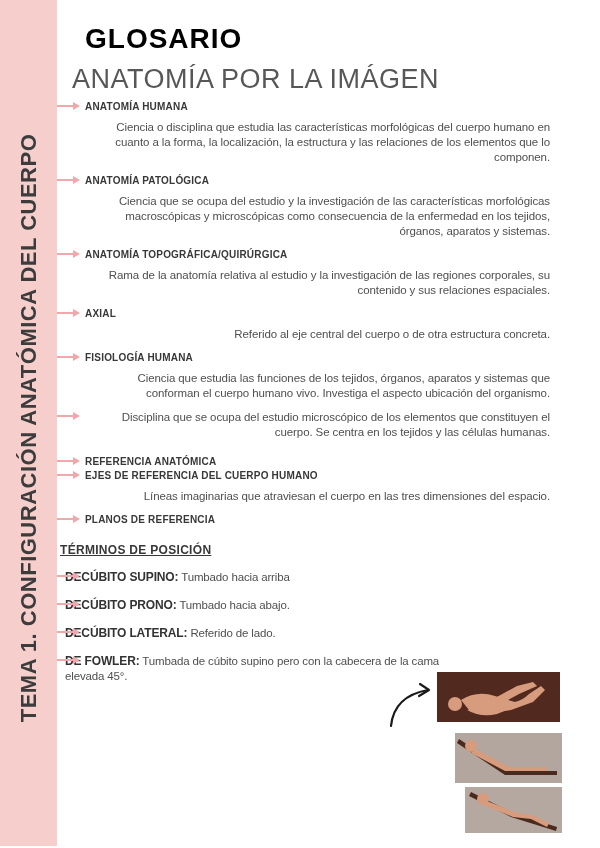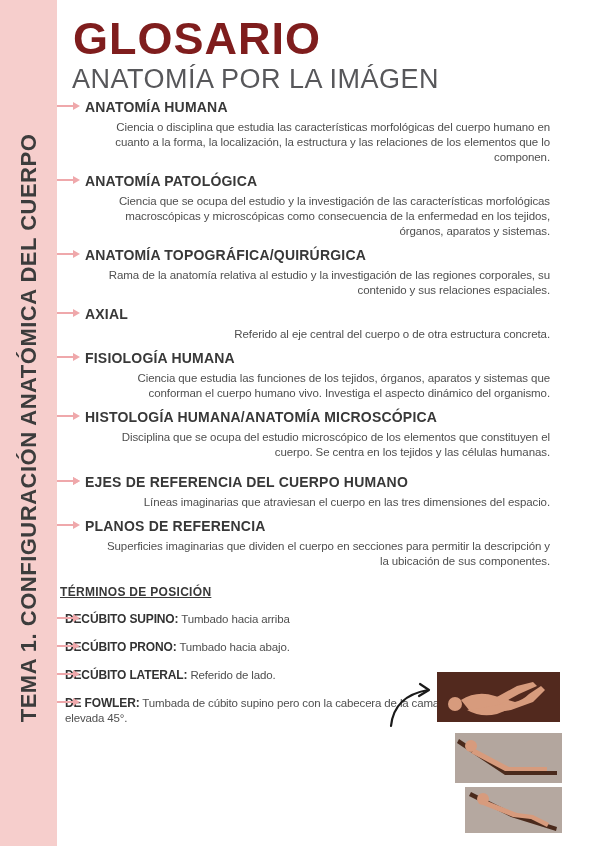--- a/index.html
+++ b/index.html
@@ -15,42 +15,42 @@
   }
   .sidebar-title {
     position:absolute; left:29px; top:428px;
     transform:translate(-50%,-50%) rotate(-90deg);
     white-space:nowrap;
     font-size:22px; font-weight:bold; color:#3c3c3c; letter-spacing:0.5px;
   }
   
   .main { position:absolute; left:57px; top:0; width:543px; }
   .title {
-    margin:16px 0 0 16px;
-    font-size:45px; line-height:46px; font-weight:bold;
-    color:#7f1d1d; letter-spacing:1px;
+    margin:16px 0 0 28px;
+    font-size:28px; line-height:46px; font-weight:bold;
+    color:#000000; letter-spacing:1px;
   }
   .subtitle {
     margin:2px 17px 6px 15px;
     font-size:27px; line-height:30px; font-weight:normal;
     color:#57575a; letter-spacing:0.5px;
   }
   
   .entry { position:relative; padding-left:28px; }
   .arrow {
     position:absolute; left:0; top:5px; width:17px; height:2px;
     background:#efa8ab;
   }
   .arrow::after {
     content:""; position:absolute; right:-6px; top:-3px;
     border-left:7px solid #efa8ab;
     border-top:4px solid transparent; border-bottom:4px solid transparent;
   }
   .term {
-    margin:0; font-size:14px; line-height:14px; font-weight:bold;
+    margin:0; font-size:10px; line-height:14px; font-weight:bold;
     color:#383838; letter-spacing:0.2px;
   }
   .def {
     margin:6px 0 9px 15px; max-width:450px;
     font-size:11.5px; line-height:15px; color:#4f4f4f; letter-spacing:-0.1px;text-align:right;
   }
   .gap-top { margin-top:15px; }
   
   .section-heading {
     margin:16px 0 13px 3px;
@@ -107,43 +107,42 @@
 
     <div class="entry">
       <span class="arrow"></span>
       <h3 class="term">AXIAL</h3>
       <p class="def">Referido al eje central del cuerpo o de otra estructura concreta.</p>
     </div>
 
     <div class="entry">
       <span class="arrow"></span>
       <h3 class="term">FISIOLOGÍA HUMANA</h3>
-      <p class="def">Ciencia que estudia las funciones de los tejidos, órganos, aparatos y sistemas que conforman el cuerpo humano vivo. Investiga el aspecto dinámico del organismo.</p>
+      <p class="def">Ciencia que estudia las funciones de los tejidos, órganos, aparatos y sistemas que conforman el cuerpo humano vivo. Investiga el aspecto ubicación del organismo.</p>
     </div>
 
     <div class="entry">
       <span class="arrow"></span>
-      <h3 class="term">HISTOLOGÍA HUMANA/ANATOMÍA MICROSCÓPICA</h3>
       <p class="def">Disciplina que se ocupa del estudio microscópico de los elementos que constituyen el cuerpo. Se centra en los tejidos y las células humanas.</p>
     </div>
 
     <div class="entry gap-top">
       <span class="arrow"></span>
+      <h3 class="term">REFERENCIA ANATÓMICA</h3>
     </div>
 
     <div class="entry">
       <span class="arrow"></span>
       <h3 class="term">EJES DE REFERENCIA DEL CUERPO HUMANO</h3>
       <p class="def">Líneas imaginarias que atraviesan el cuerpo en las tres dimensiones del espacio.</p>
     </div>
 
     <div class="entry">
       <span class="arrow"></span>
       <h3 class="term">PLANOS DE REFERENCIA</h3>
-      <p class="def">Superficies imaginarias que dividen el cuerpo en secciones para permitir la descripción y la ubicación de sus componentes.</p>
     </div>
 
     <h3 class="section-heading">TÉRMINOS DE POSICIÓN</h3>
 
     <div class="entry pos-item">
       <span class="arrow"></span>
       <p class="pos-text"><span class="pos-term">DECÚBITO SUPINO:</span> <span class="pos-def">Tumbado hacia arriba</span></p>
     </div>
 
     <div class="entry pos-item">

